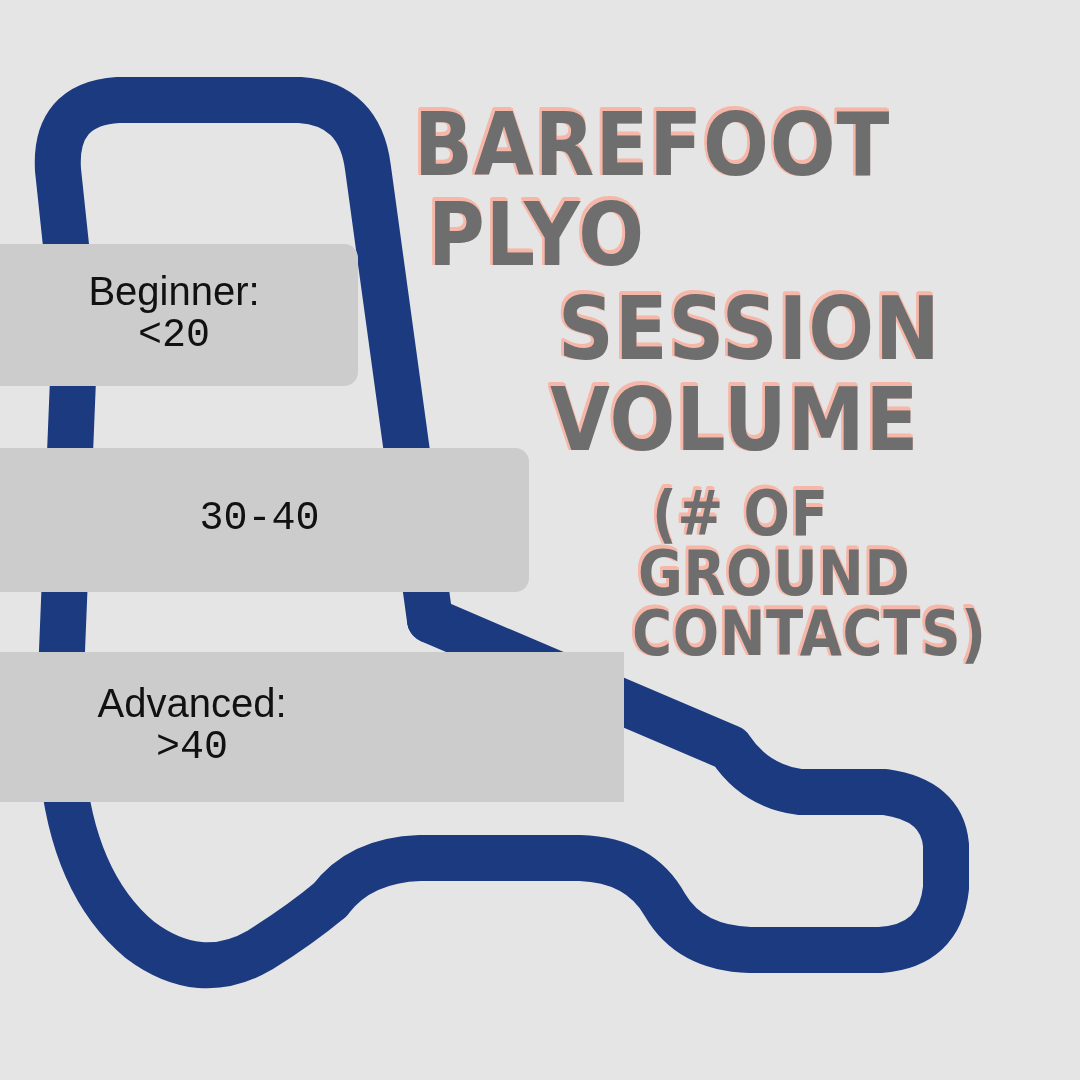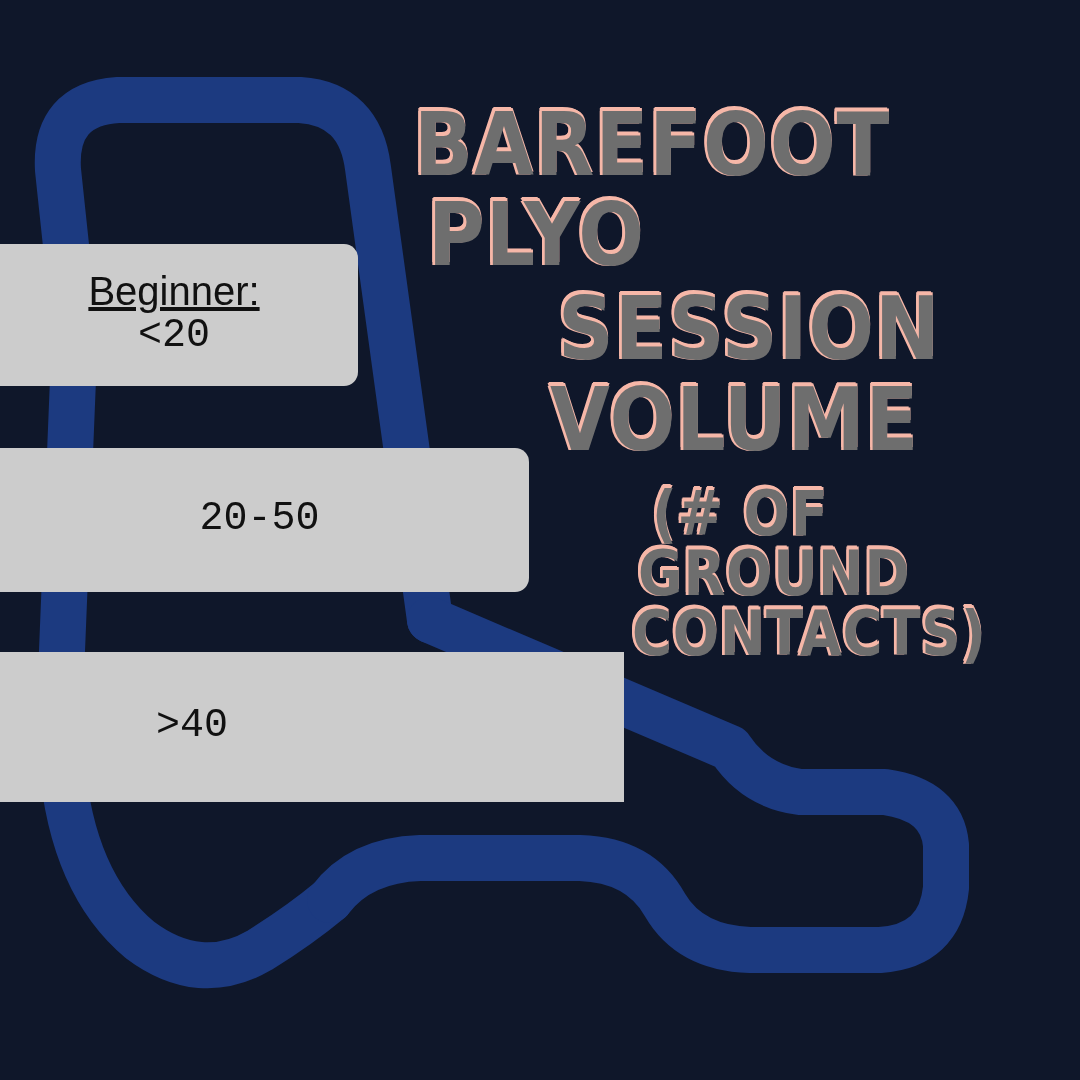--- a/index.html
+++ b/index.html
@@ -5,21 +5,21 @@
 <style>
   html, body {
     margin: 0;
     padding: 0;
     background: #000000;
   }
   #stage {
     position: relative;
     width: 1080px;
     height: 1080px;
-    background: #0f172a;
+    background: #e5e5e5;
     overflow: hidden;
     font-family: "Liberation Sans", sans-serif;
   }
 
   
   #boot-graphic {
     position: absolute;
     left: 0;
     top: 0;
     width: 1080px;
@@ -69,21 +69,21 @@
     font-size: 40px;
     line-height: 1.12;
     text-align: center;
     display: flex;
     flex-direction: column;
     align-items: center;
     justify-content: center;
     box-sizing: border-box;
     padding: 4px 10px 6px 10px;
   }
-  .level-box .lvl-name  { display: block; text-decoration: underline; }
+  .level-box .lvl-name  { display: block; }
   .level-box .lvl-value { display: block; font-family: Liberation Mono, monospace; }
 
   #level-box-beginner {
     left: -26px;
     top: 244px;
     width: 384px;
     height: 142px;
     border-radius: 14px;
     padding-left: 26px;
   }
@@ -148,20 +148,21 @@
     <div class="title-line t-small line-ground">GROUND</div>
     <div class="title-line t-small line-contacts">CONTACTS)</div>
   </div>
 
   <div class="level-box" id="level-box-beginner">
     <span class="lvl-name">Beginner:</span>
     <span class="lvl-value">&lt;20</span>
   </div>
 
   <div class="level-box" id="level-box-intermediate">
-    <span class="lvl-value">20-50</span>
+    <span class="lvl-value">30-40</span>
   </div>
 
   <div class="level-box" id="level-box-advanced">
+    <span class="lvl-name">Advanced:</span>
     <span class="lvl-value">&gt;40</span>
   </div>
 
 </div>
 
 </body></html>

